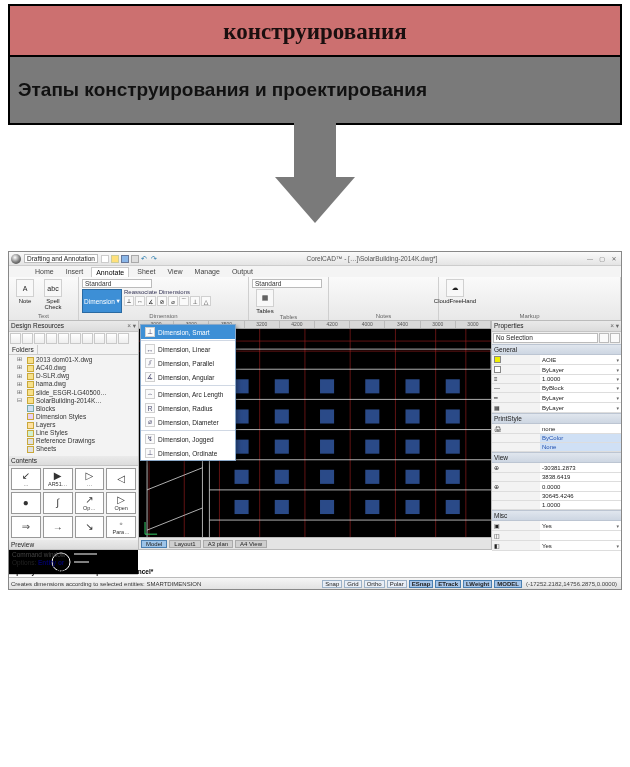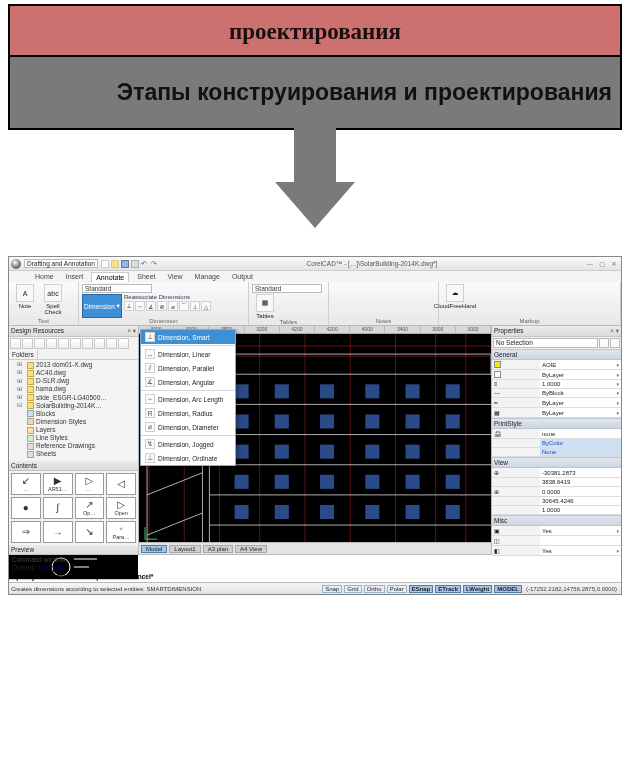--- a/index.html
+++ b/index.html
@@ -14,26 +14,26 @@
     color: #1a0f0f;
     font-family: 'Times New Roman', serif;
     font-weight: bold;
     font-size: 23px;
     line-height: 1.35;
   }
   .box-gray {
     border: 2px solid #000;
     border-top: none;
     background: #7a7a7a;
-    text-align: right;
+    text-align: left;
     padding: 22px 8px;
     color: #111;
     font-family: Arial, sans-serif;
     font-weight: bold;
-    font-size: 23px;
+    font-size: 19px;
   }
   .arrow-wrap { width: 100%; display: flex; justify-content: center; margin-top: -2px; }
   .arrow-shaft { width: 42px; height: 56px; background: #7a7a7a; }
   .arrow-head {
     width: 0; height: 0;
     border-left: 40px solid transparent;
     border-right: 40px solid transparent;
     border-top: 46px solid #7a7a7a;
     margin: 0 auto;
   }
@@ -147,21 +147,21 @@
   .status .tog { border:1px solid #9cb2c8; background:#e8eef6; padding:0 2px; }
   .status .tog.on { background:#a7c5e8; border-color:#4a7fb0; font-weight:bold; }
   .status .coords { color:#444; padding:0 2px; }
 </style>
 </head>
 <body>
 
 <div class="root">
 
   <div class="box-red">
-    <div>проектирования</div>
+    <div>конструирования</div>
   </div>
   <div class="box-gray">
     <span>Этапы конструирования и проектирования</span>
   </div>
   <div class="arrow-wrap">
     <div class="arrow-shaft"></div>
   </div>
   <div class="arrow-wrap">
     <div class="arrow-head"></div>
   </div>

